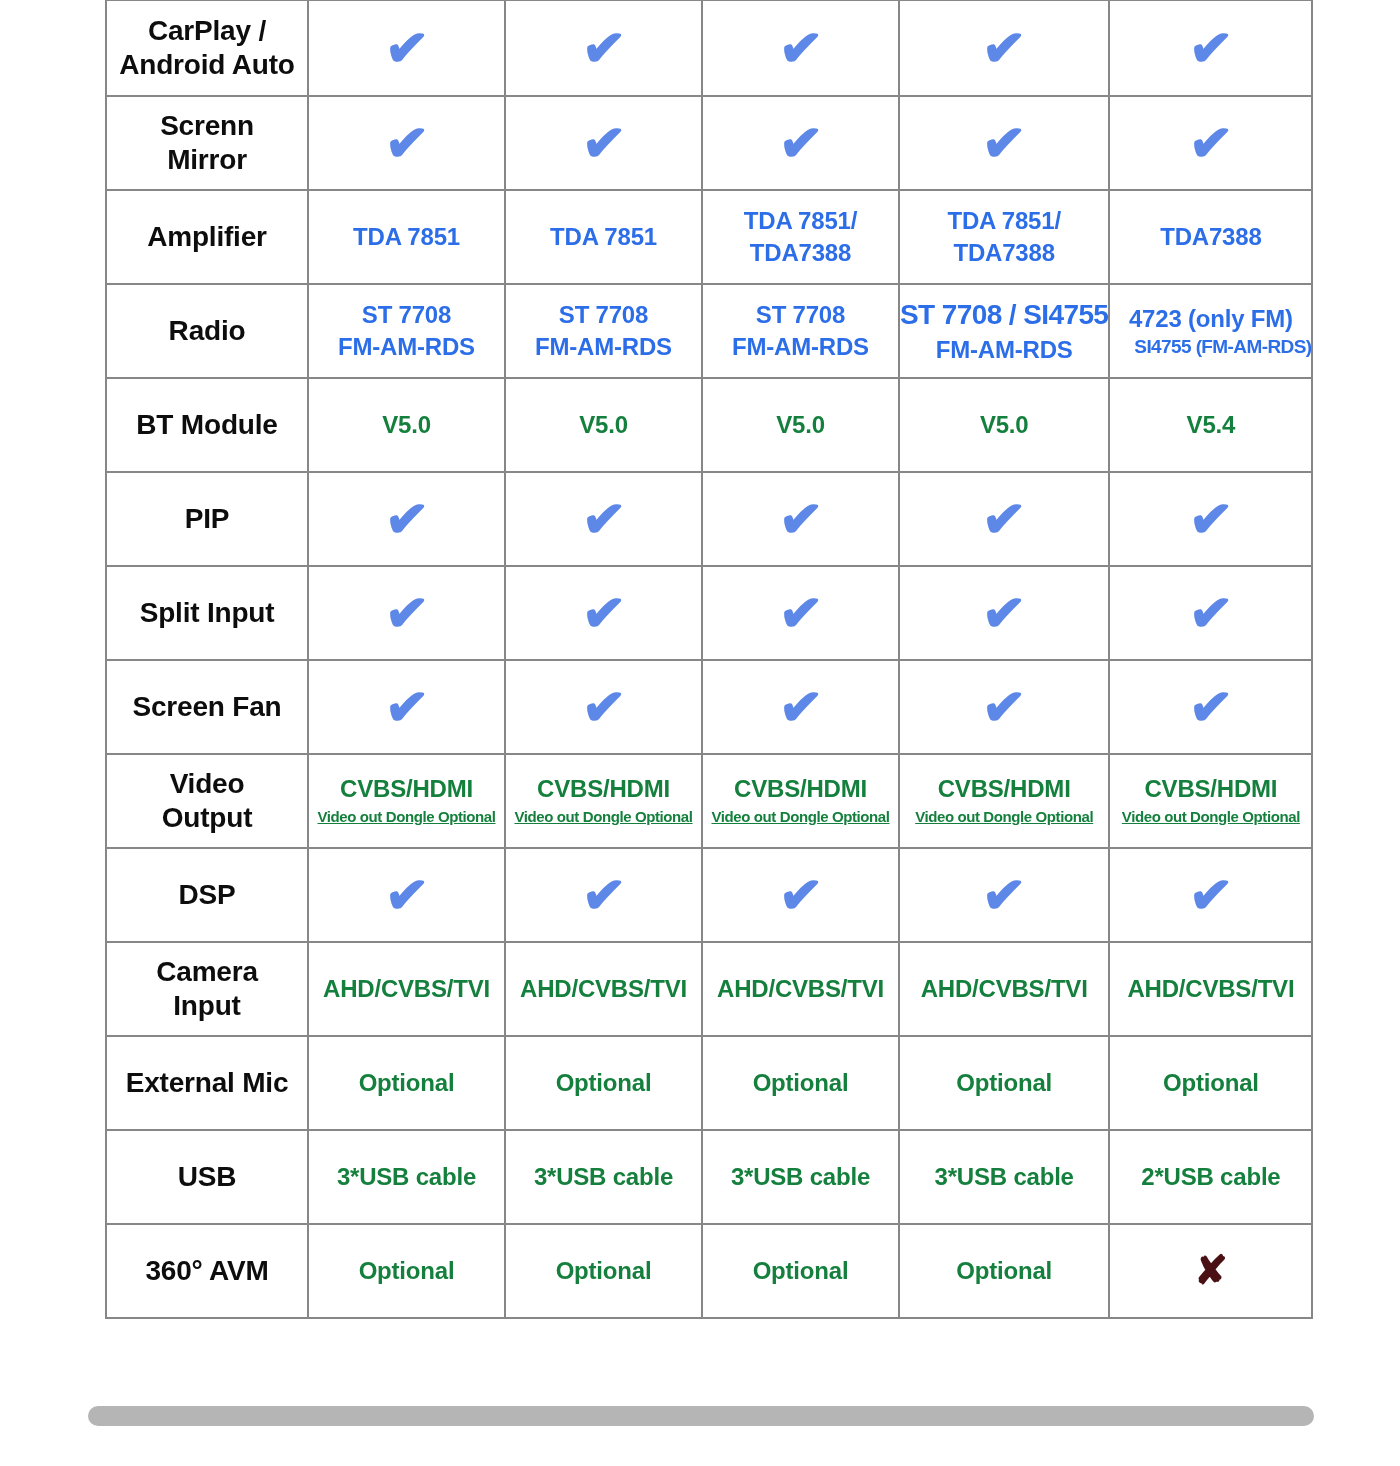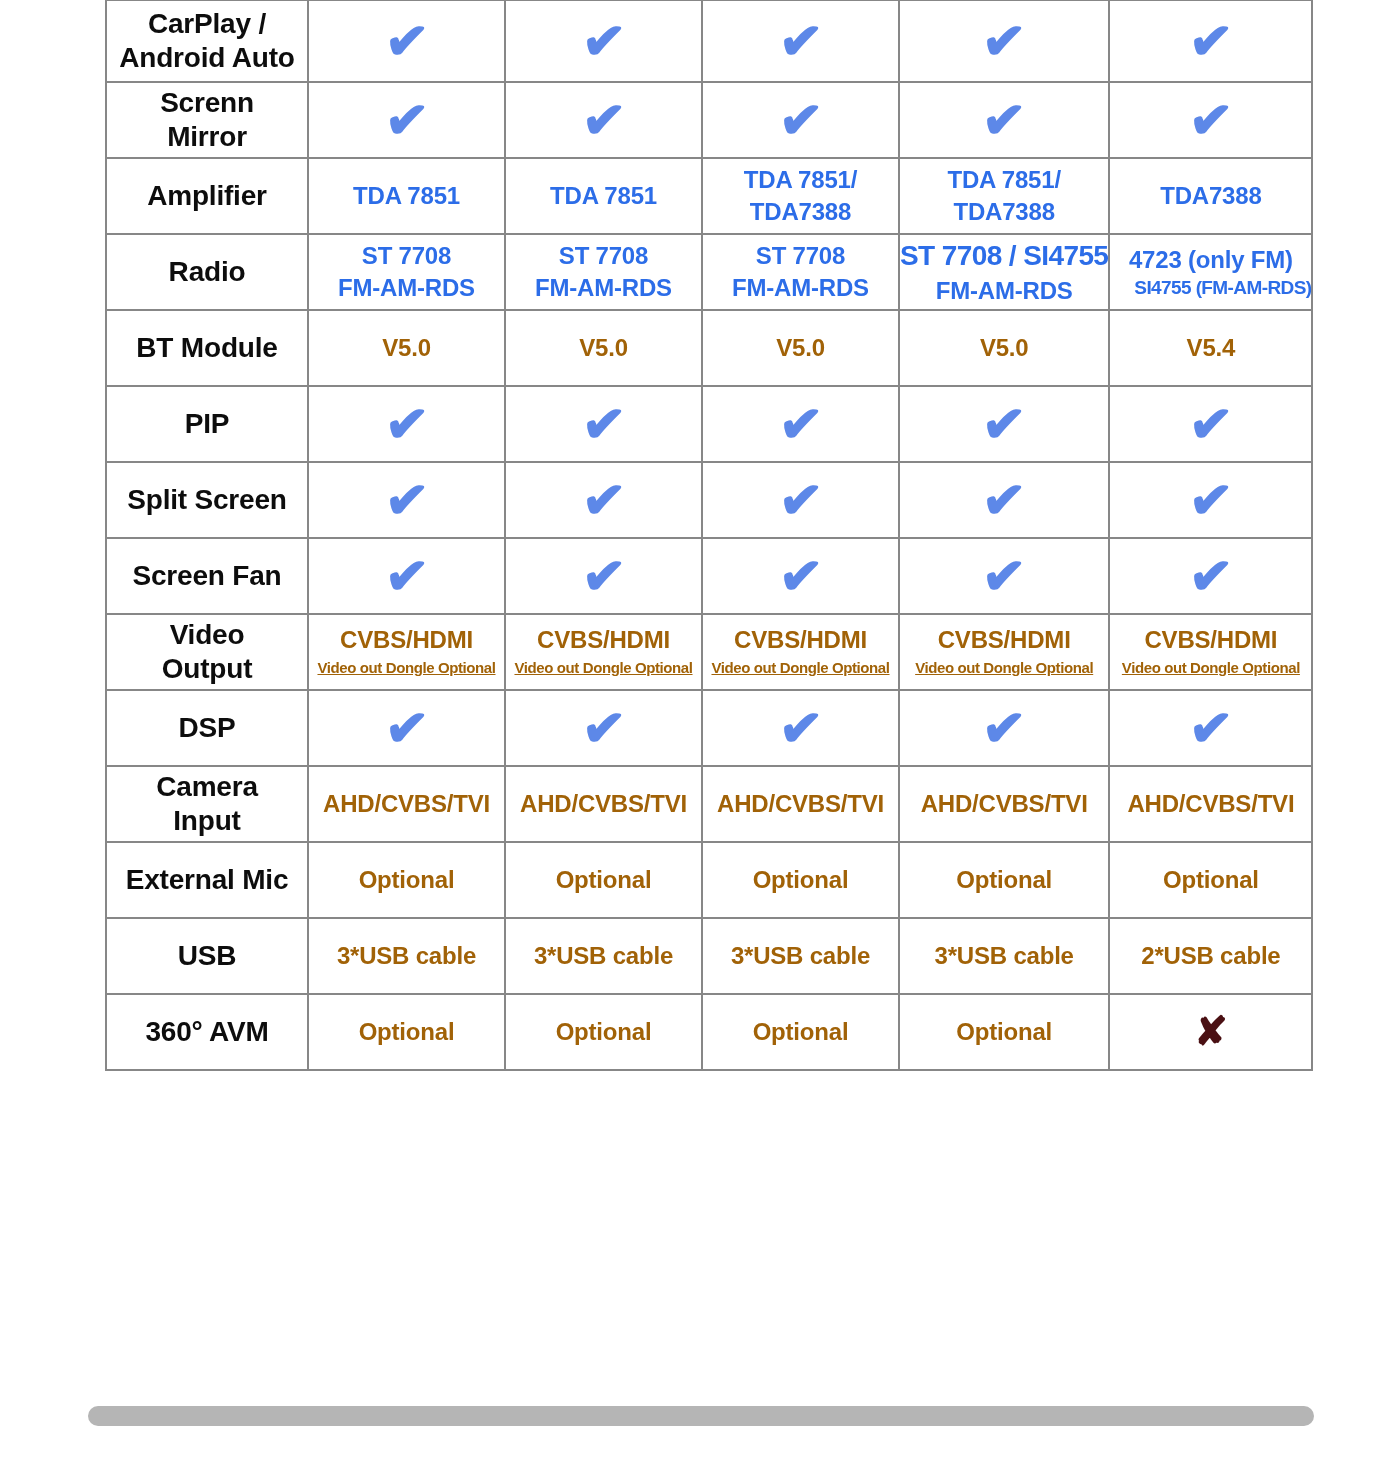--- a/index.html
+++ b/index.html
@@ -23,33 +23,33 @@
     background: #ffffff;
   }
   table.spec th, table.spec td {
     border: 2px solid #878787;
     text-align: center;
     vertical-align: middle;
     background: #ffffff;
     padding: 0;
     overflow: visible;
   }
-  table.spec tr { height: 76px; }
-  table.spec tr.first { height: 82px; }
+  table.spec tr { height: 94px; }
+  table.spec tr.first { height: 96px; }
 
   th.row-label {
     font-size: 28px;
     line-height: 1.22;
     color: #0d0d0d;
     font-weight: bold;
     letter-spacing: -0.2px;
   }
   td.val { font-size: 24px; line-height: 1.32; letter-spacing: -0.2px; }
   td.val.blue  { color: #2c6de8; }
-  td.val.black { color: #a16207; margin-top: 44px; }
+  td.val.black { color: #15803d; margin-top: 44px; }
 
   .line { display: block; white-space: nowrap; }
   .line.md { font-size: 28px; letter-spacing: -0.6px; }
   .line.sm { font-size: 19px; letter-spacing: -0.6px; padding-left: 24px; }
   .line.xs { font-size: 15px; letter-spacing: -0.4px; line-height: 1.6; text-decoration: underline; }
 
   .check {
     display: inline-block;
     color: #5d88e8;
     font-size: 52px;
@@ -167,21 +167,21 @@
         </tr>
         <tr>
           <th class="row-label">PIP</th>
           <td class="val"><span class="check">✔</span></td>
           <td class="val"><span class="check">✔</span></td>
           <td class="val"><span class="check">✔</span></td>
           <td class="val"><span class="check">✔</span></td>
           <td class="val"><span class="check">✔</span></td>
         </tr>
         <tr>
-          <th class="row-label">Split Screen</th>
+          <th class="row-label">Split Input</th>
           <td class="val"><span class="check">✔</span></td>
           <td class="val"><span class="check">✔</span></td>
           <td class="val"><span class="check">✔</span></td>
           <td class="val"><span class="check">✔</span></td>
           <td class="val"><span class="check">✔</span></td>
         </tr>
         <tr>
           <th class="row-label">Screen Fan</th>
           <td class="val"><span class="check">✔</span></td>
           <td class="val"><span class="check">✔</span></td>

